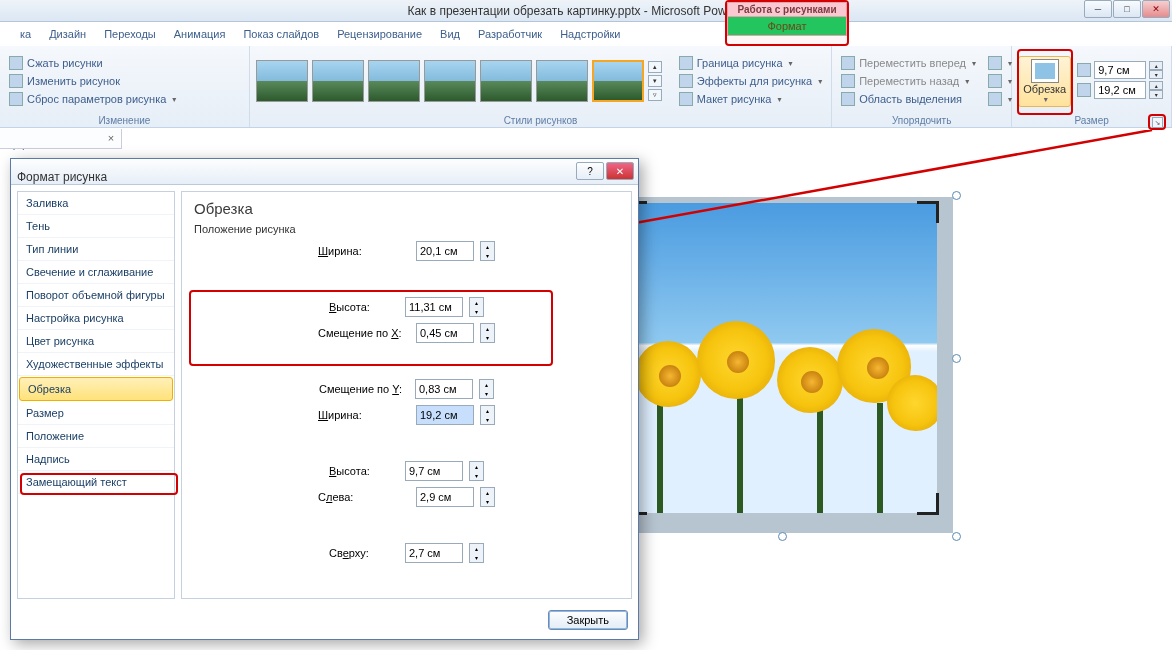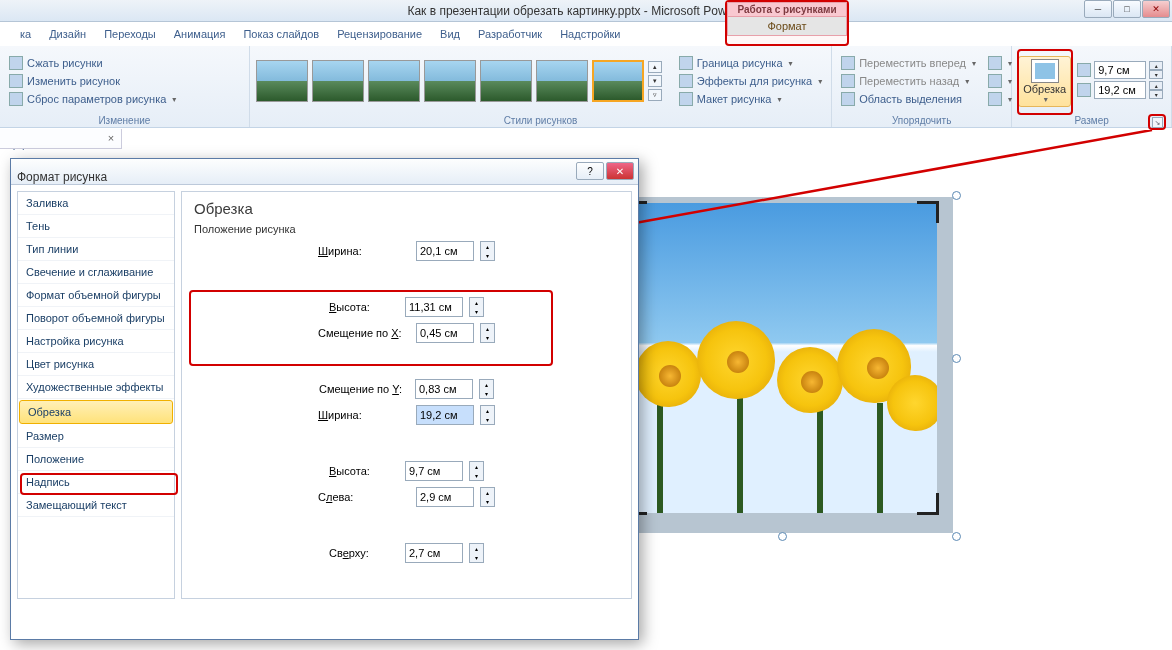--- a/index.html
+++ b/index.html
@@ -9,21 +9,21 @@
   .titlebar { height: 22px; background: linear-gradient(#eef3f8,#dbe7f4); display: flex; align-items: center; padding: 0 4px; border-bottom: 1px solid #b5c5d6; position: relative; }
   .titlebar .doc-title { flex: 1; text-align: center; font-size: 12px; color: #333; }
   .win-controls { position: absolute; right: 2px; top: 0; display: flex; gap: 1px; height: 18px; }
   .win-btn { width: 28px; height: 18px; background: linear-gradient(#f8fbff,#dbe7f4); border: 1px solid #9ab; border-radius: 2px; display: flex; align-items: center; justify-content: center; font-size: 9px; color: #333; }
   .win-btn.close { background: linear-gradient(#f6cfd0,#e58c8e); color: #8b0000; }
 
   
   .context-tab { position: absolute; left: 725px; top: 0; height: 46px; border: 2px solid #d20000; border-radius: 4px; padding: 0; background: rgba(255,200,200,0.15); pointer-events: none; }
   .context-tab-inner { width: 120px; }
   .context-head { background: #f9c8d0; color: #7d3a40; font-size: 10px; text-align: center; padding: 1px 2px; border: 1px solid #e8a0aa; border-bottom: none; font-weight: bold; }
-  .context-sub { background: #e5e5e5; color: #6a4a17; font-size: 11px; text-align: center; padding: 3px 2px; border: 1px solid #e8a0aa; }
+  .context-sub { background: #22c55e; color: #6a4a17; font-size: 11px; text-align: center; padding: 3px 2px; border: 1px solid #e8a0aa; }
 
   
   .tabs { height: 24px; background: #fff; display: flex; align-items: center; gap: 18px; padding-left: 20px; font-size: 11px; color: #3d5e8c; }
   .tabs span { cursor: default; }
 
   
   .ribbon { height: 82px; background: linear-gradient(#f5f8fc,#e6eef7); border-bottom: 1px solid #c3d4e6; display: flex; font-size: 11px; color: #333; position: relative; }
   .ribbon-group { border-right: 1px solid #d0dce9; padding: 2px 6px 0 6px; display: flex; flex-direction: column; justify-content: space-between; height: 100%; }
   .ribbon-group-title { text-align: center; font-size: 10px; color: #5f7da6; padding: 1px 0; }
   .rg-body { flex: 1; display: flex; align-items: center; gap: 6px; }
@@ -332,21 +332,20 @@
       <div class="dlg-btn">?</div>
       <div class="dlg-btn cls">✕</div>
     </div>
   </div>
   <div class="dlg-body">
     <div class="dlg-left" id="dlg-nav">
         <div class="item">Заливка</div>
         <div class="item">Тень</div>
         <div class="item">Тип линии</div>
         <div class="item">Свечение и сглаживание</div>
-        <div class="item">Формат объемной фигуры</div>
         <div class="item">Поворот объемной фигуры</div>
         <div class="item">Настройка рисунка</div>
         <div class="item">Цвет рисунка</div>
         <div class="item">Художественные эффекты</div>
         <div class="item sel">Обрезка</div>
         <div class="item">Размер</div>
         <div class="item">Положение</div>
         <div class="item">Надпись</div>
         <div class="item">Замещающий текст</div>
       </div>
@@ -428,16 +427,19 @@
             <div class="numbox"><input value="2,7 см" style=""></div>
             <div class="nud">
                 <div>▴</div>
                 <div>▾</div>
               </div>
           </div>
         </div>
       </div>
     </div>
   </div>
+  <div class="dlg-footer">
+    <button class="close-btn">Закрыть</button>
+  </div>
 
   <div class="hl" style="left:9px; top:314px; width:158px; height:22px"></div>
   <div class="hl" style="left:178px; top:131px; width:364px; height:76px"></div>
 </div>
 
 </body></html>

